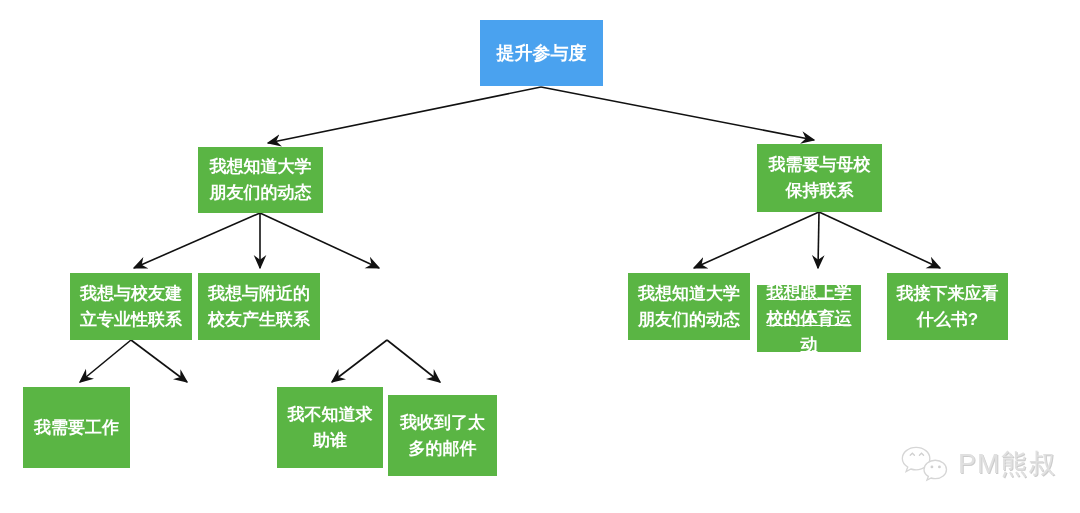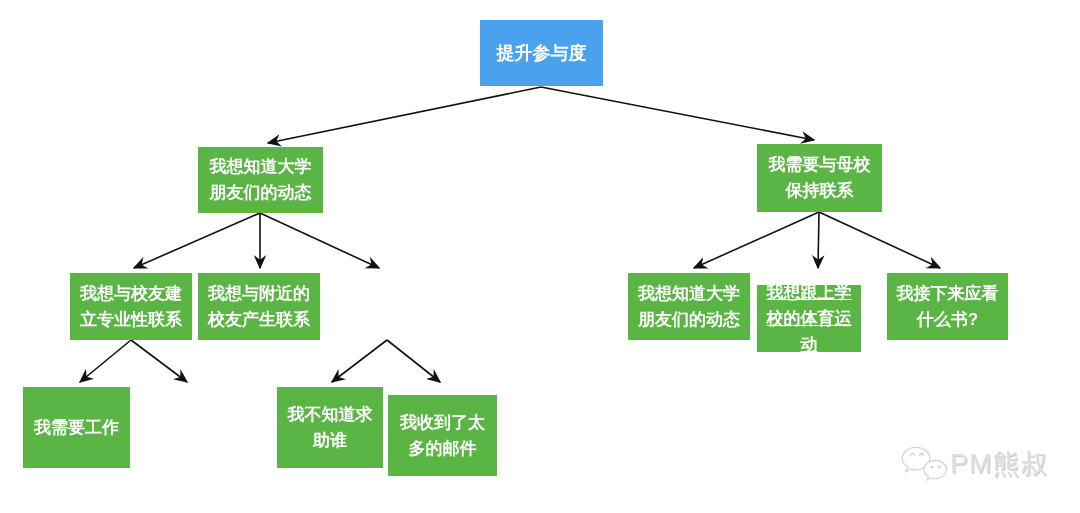--- a/index.html
+++ b/index.html
@@ -57,20 +57,21 @@
   .n-l4b    { left: 135px; top: 387px; width: 109px; height: 81px; }
   .n-l4c    { left: 277px; top: 387px; width: 106px; height: 81px; }
   .n-l4d    { left: 388px; top: 387px; width: 109px; height: 81px; margin-top: 8px; }
 
   .watermark {
     position: absolute;
     left: 898px;
     top: 444px;
     display: flex;
     align-items: center;
+    gap: 8px;
   }
   .watermark .brand {
     color: #e0e0e0;
     font-size: 27px;
     letter-spacing: 1px;
     text-shadow: 1px 1px 0 #cccccc;
     white-space: nowrap;
   }
 </style>
 </head>

